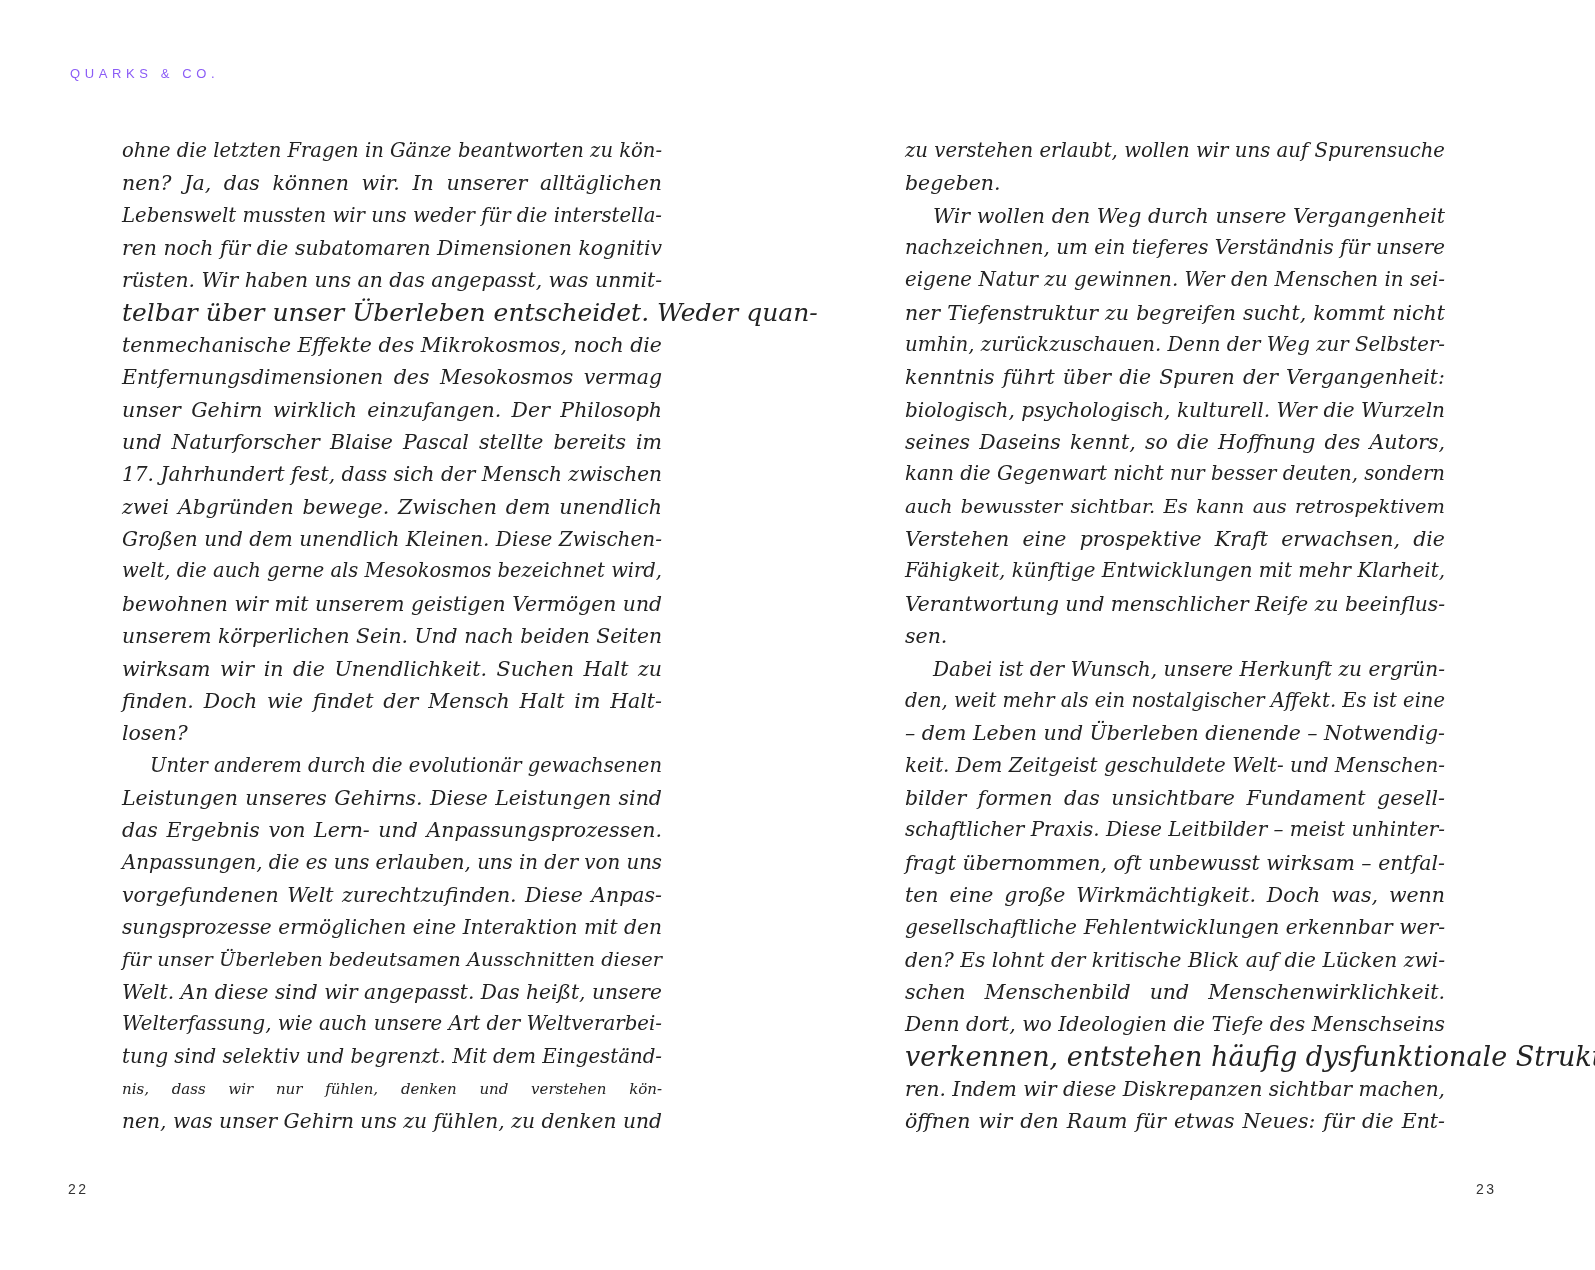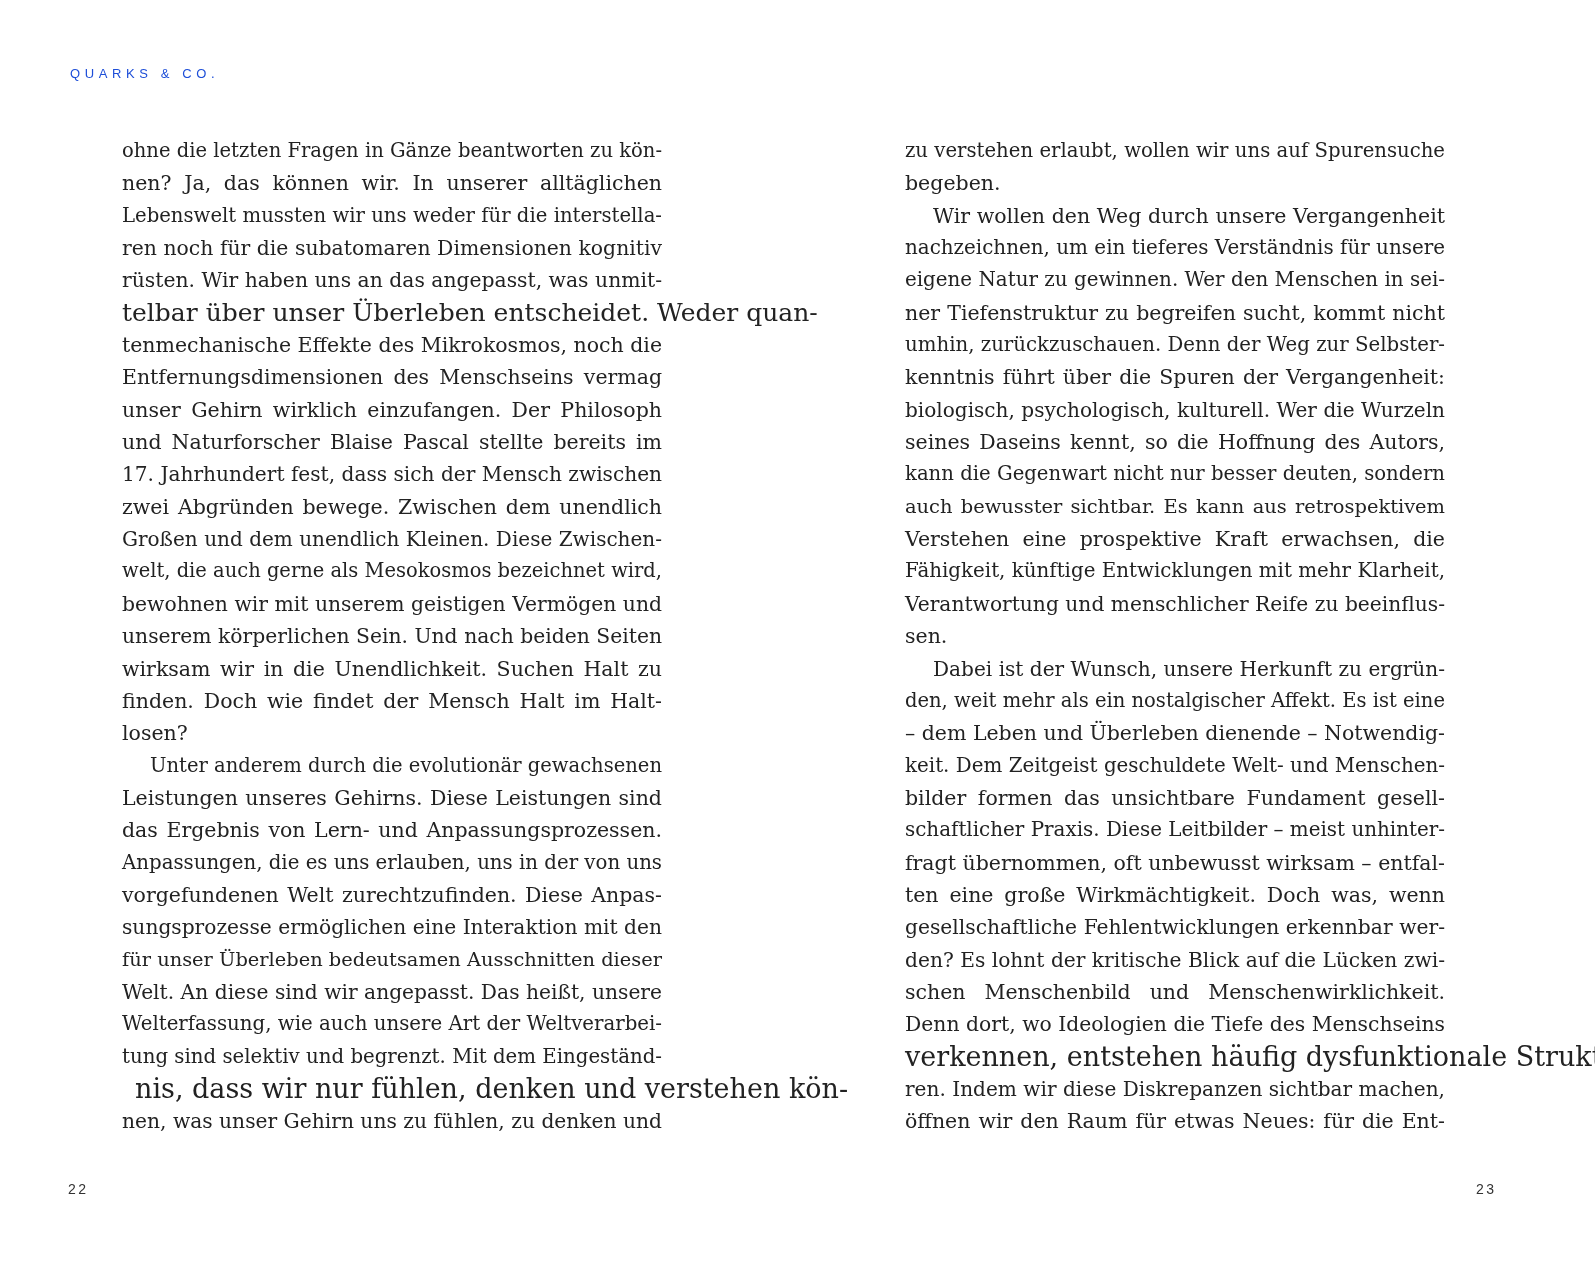--- a/index.html
+++ b/index.html
@@ -14,41 +14,42 @@
     overflow: hidden;
     color: #222222;
   }
   .running-head {
     position: absolute;
     left: 70px;
     top: 66px;
     font-family: "Liberation Sans", "DejaVu Sans", sans-serif;
     font-size: 13px;
     letter-spacing: 4.6px;
-    color: #1d4ed8;
+    color: #8b5cf6;
   }
   .page-number {
     position: absolute;
     top: 1181px;
     font-family: "Liberation Sans", "DejaVu Sans", sans-serif;
     font-size: 14px;
     letter-spacing: 2.5px;
     color: #333333;
   }
   .page-number.left { left: 68px; }
   .page-number.right { left: 1476px; }
 
   .column {
     position: absolute;
     top: 135px;
     width: 540px;
     font-family: "DejaVu Serif", "Liberation Serif", serif;
     font-size: 20.5px;
     line-height: 32.35px;
     color: #222222;
+    font-style: italic;
   }
   .column.left { left: 122px; }
   .column.right { left: 905px; }
 
   .line {
     display: block;
     white-space: nowrap;
     text-align: justify;
     text-align-last: justify;
     height: 32.35px;
@@ -67,21 +68,21 @@
 <div class="running-head">QUARKS &amp; CO.</div>
 
 <div class="column left">
     <div class="line" style="font-size: 19.5443px;">ohne die letzten Fragen in Gänze beantworten zu kön-</div>
     <div class="line">nen? Ja, das können wir. In unserer alltäglichen</div>
     <div class="line" style="font-size: 19.6587px;">Lebenswelt mussten wir uns weder für die interstella-</div>
     <div class="line" style="font-size: 20.3844px;">ren noch für die subatomaren Dimensionen kognitiv</div>
     <div class="line" style="font-size: 20.3271px;">rüsten. Wir haben uns an das angepasst, was unmit-</div>
     <div class="line" style="font-size: 25px;">telbar über unser Überleben entscheidet. Weder quan-</div>
     <div class="line" style="font-size: 20.4917px;">tenmechanische Effekte des Mikrokosmos, noch die</div>
-    <div class="line" style="font-size: 20.4781px;">Entfernungsdimensionen des Menschseins vermag</div>
+    <div class="line" style="font-size: 20.4781px;">Entfernungsdimensionen des Mesokosmos vermag</div>
     <div class="line">unser Gehirn wirklich einzufangen. Der Philosoph</div>
     <div class="line">und Naturforscher Blaise Pascal stellte bereits im</div>
     <div class="line" style="font-size: 20.137px;">17. Jahrhundert fest, dass sich der Mensch zwischen</div>
     <div class="line">zwei Abgründen bewege. Zwischen dem unendlich</div>
     <div class="line" style="font-size: 20.0277px;">Großen und dem unendlich Kleinen. Diese Zwischen-</div>
     <div class="line" style="font-size: 19.4782px;">welt, die auch gerne als Mesokosmos bezeichnet wird,</div>
     <div class="line" style="font-size: 20.3207px;">bewohnen wir mit unserem geistigen Vermögen und</div>
     <div class="line" style="font-size: 20.3113px;">unserem körperlichen Sein. Und nach beiden Seiten</div>
     <div class="line">wirksam wir in die Unendlichkeit. Suchen Halt zu</div>
     <div class="line">finden. Doch wie findet der Mensch Halt im Halt-</div>
@@ -89,21 +90,21 @@
     <div class="line indent" style="font-size: 19.5462px;">Unter anderem durch die evolutionär gewachsenen</div>
     <div class="line">Leistungen unseres Gehirns. Diese Leistungen sind</div>
     <div class="line">das Ergebnis von Lern- und Anpassungsprozessen.</div>
     <div class="line" style="font-size: 19.7502px;">Anpassungen, die es uns erlauben, uns in der von uns</div>
     <div class="line">vorgefundenen Welt zurechtzufinden. Diese Anpas-</div>
     <div class="line" style="font-size: 20.2134px;">sungsprozesse ermöglichen eine Interaktion mit den</div>
     <div class="line" style="font-size: 19.4024px;">für unser Überleben bedeutsamen Ausschnitten dieser</div>
     <div class="line" style="font-size: 20.2348px;">Welt. An diese sind wir angepasst. Das heißt, unsere</div>
     <div class="line" style="font-size: 19.7651px;">Welterfassung, wie auch unsere Art der Weltverarbei-</div>
     <div class="line" style="font-size: 19.7601px;">tung sind selektiv und begrenzt. Mit dem Eingeständ-</div>
-    <div class="line" style="font-size: 27px; margin-left: 13px;">nis, dass wir nur fühlen, denken und verstehen kön-</div>
+    <div class="line" style="font-size: 15px;">nis, dass wir nur fühlen, denken und verstehen kön-</div>
     <div class="line" style="font-size: 20.2301px;">nen, was unser Gehirn uns zu fühlen, zu denken und</div>
   </div>
 <div class="column right">
     <div class="line" style="font-size: 19.6773px;">zu verstehen erlaubt, wollen wir uns auf Spurensuche</div>
     <div class="line last">begeben.</div>
     <div class="line indent">Wir wollen den Weg durch unsere Vergangenheit</div>
     <div class="line" style="font-size: 19.9067px;">nachzeichnen, um ein tieferes Verständnis für unsere</div>
     <div class="line" style="font-size: 19.8749px;">eigene Natur zu gewinnen. Wer den Menschen in sei-</div>
     <div class="line">ner Tiefenstruktur zu begreifen sucht, kommt nicht</div>
     <div class="line" style="font-size: 19.7475px;">umhin, zurückzuschauen. Denn der Weg zur Selbster-</div>

